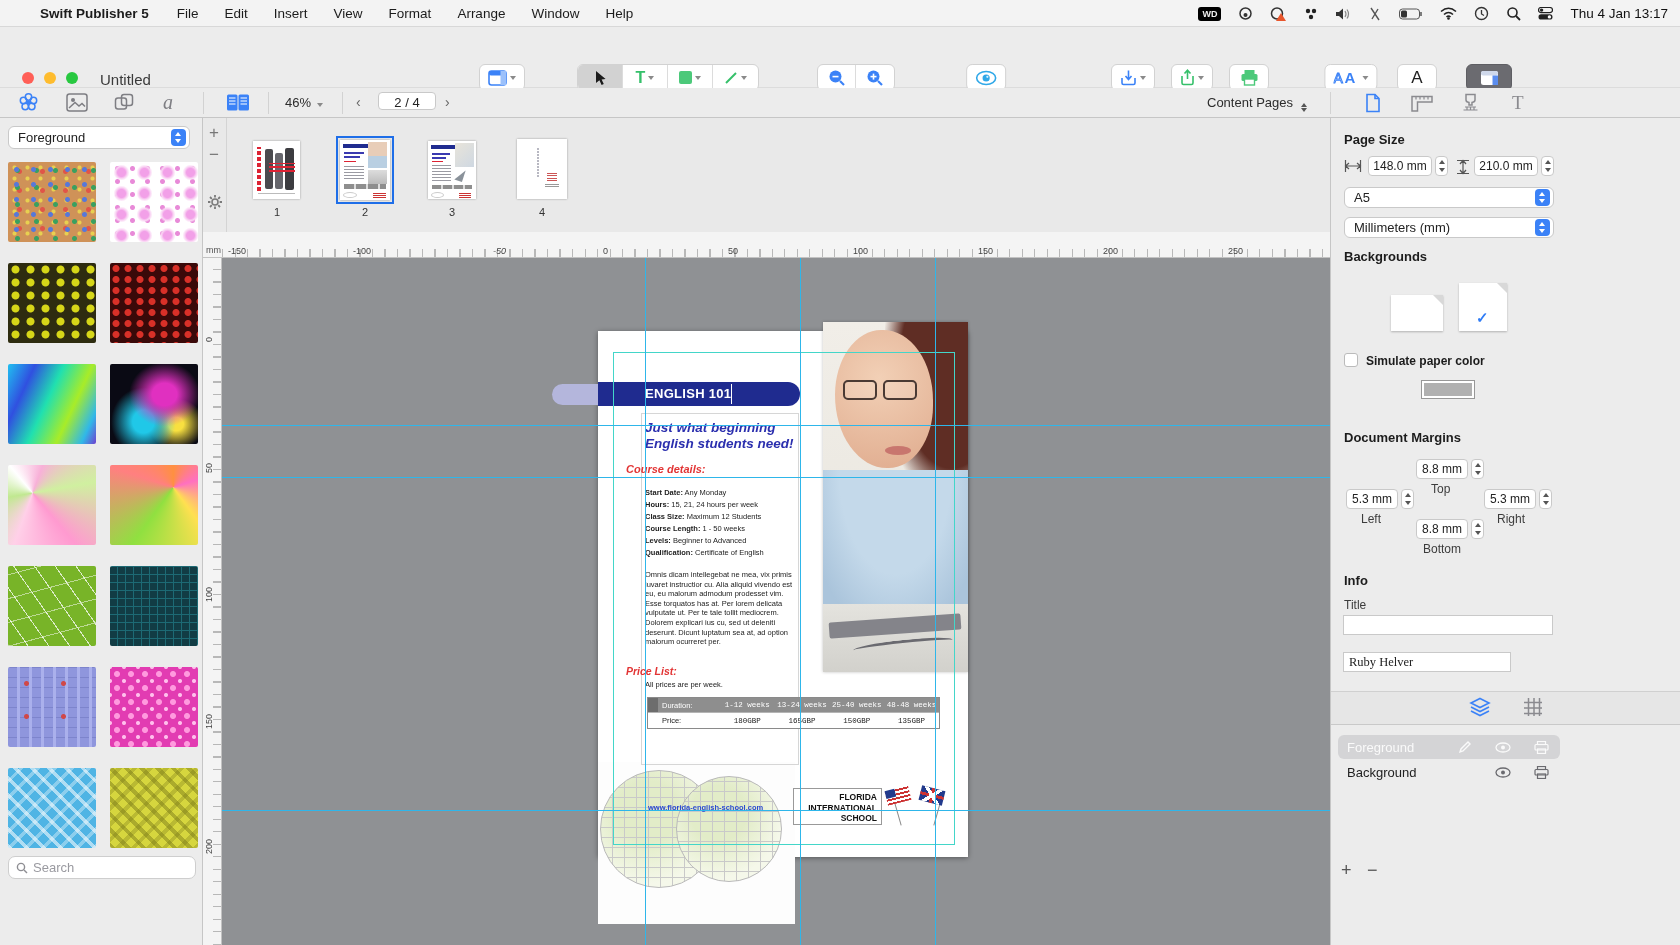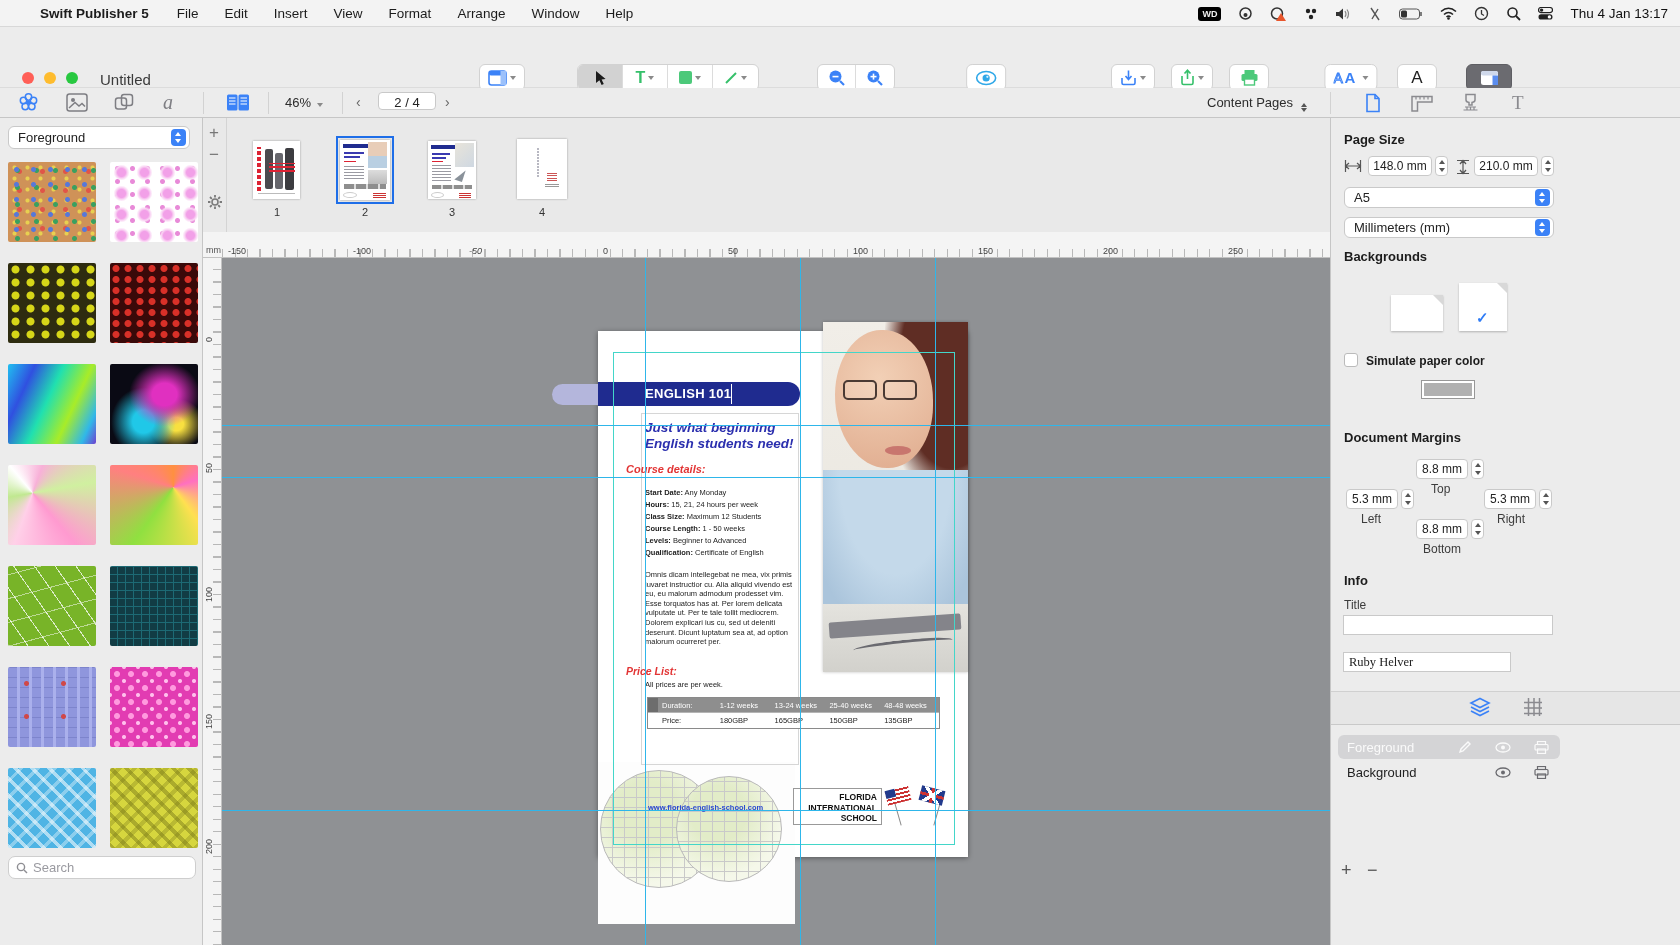--- a/index.html
+++ b/index.html
@@ -105,21 +105,21 @@
   .details { position:absolute; left:423px; top:229px; font-size:7.5px; color:#1c1c1c; line-height:12px; z-index:6; }
   .details b { font-weight:bold; }
   .bodytxt { position:absolute; left:423px; top:312px; width:153px; font-size:7.5px; color:#1c1c1c; line-height:9.6px; z-index:6; }
   .pnote { position:absolute; left:423px; top:422px; font-size:7.5px; color:#1c1c1c; z-index:6; }
   .ptable { position:absolute; left:425px; top:439px; width:293px; border:1px solid #8a8a8a; font-size:7.5px; z-index:6; background:#fff; }
   .ptable .hr { display:flex; background:#8e8e8e; color:#fff; height:14px; align-items:center; }
   .ptable .dr { display:flex; height:16px; align-items:center; color:#222; border-top:1px solid #b5b5b5; }
   .ptable .lead { width:10px; align-self:stretch; background:#6d6d6d; }
   .ptable .dr .lead { background:#fff; }
   .ptable .c0 { width:62px; padding-left:4px; }
-  .ptable .c { width:55px; text-align:left; }
+  .ptable .c { width:55px; text-align:center;font-family:Liberation Mono, monospace; }
   .globes { position:absolute; left:376px; top:504px; width:197px; height:162px; background:#fdfdfd; z-index:2; overflow:hidden; }
   .globe { position:absolute; border-radius:50%; border:1px solid #b9b9b9; background:radial-gradient(circle at 40% 35%,#eef3e0 0 30%,#f8faf2 70%); background-image:repeating-linear-gradient(0deg,transparent 0 9px,#c9c9c9 9px 10px),repeating-linear-gradient(90deg,transparent 0 11px,#c9c9c9 11px 12px),radial-gradient(circle at 40% 35%,#e2ecc8 0 30%,#f5f8ea 70%); }
   .website { position:absolute; left:426px; top:545px; font-size:7.5px; font-weight:bold; color:#2b4bd0; z-index:7; }
   .school { position:absolute; left:571px; top:530px; width:89px; height:37px; background:#fff; border:1px solid #999; z-index:6; text-align:right; font-size:8.5px; font-weight:bold; color:#111; line-height:10.5px; padding:3px 4px 0 0; }
   .flags { position:absolute; left:660px; top:526px; width:72px; height:44px; z-index:7; }
   .flag { position:absolute; width:24px; height:15px; }
   .flag-us { left:4px; top:4px; transform:rotate(-14deg); background:repeating-linear-gradient(0deg,#c33 0 2px,#fff 2px 4px); }
   .flag-us::before { content:""; position:absolute; left:0; top:0; width:10px; height:8px; background:#223a8c; }
   .flag-uk { left:38px; top:4px; transform:rotate(14deg); background:#223a8c; background-image:linear-gradient(45deg,transparent 44%,#fff 44% 56%,transparent 56%),linear-gradient(-45deg,transparent 44%,#fff 44% 56%,transparent 56%),linear-gradient(0deg,transparent 40%,#c33 40% 60%,transparent 60%),linear-gradient(90deg,transparent 42%,#c33 42% 58%,transparent 58%); }
   .pole { position:absolute; width:1px; height:34px; background:#8a8a8a; top:8px; }
@@ -539,21 +539,21 @@
   <span class="pnum" style="left:137px;">2</span>
   <span class="pnum" style="left:224px;">3</span>
   <span class="pnum" style="left:314px;">4</span>
 </div>
 
 <div class="a hruler">
   <span class="mmunit">mm</span>
   <div class="ticks"></div>
   <span class="htick" style="left:25px;">-150</span>
   <span class="htick" style="left:150px;">-100</span>
-  <span class="htick" style="left:266px;font-style:italic;">-50</span>
+  <span class="htick" style="left:290px;font-style:italic;">-50</span>
   <span class="htick" style="left:400px;">0</span>
   <span class="htick" style="left:525px;">50</span>
   <span class="htick" style="left:650px;">100</span>
   <span class="htick" style="left:775px;">150</span>
   <span class="htick" style="left:900px;">200</span>
   <span class="htick" style="left:1025px;text-align:right;">250</span>
 </div>
 <div class="a vruler">
   <div class="ticks"></div>
   <span class="vtick" style="top:84px;">0</span>

